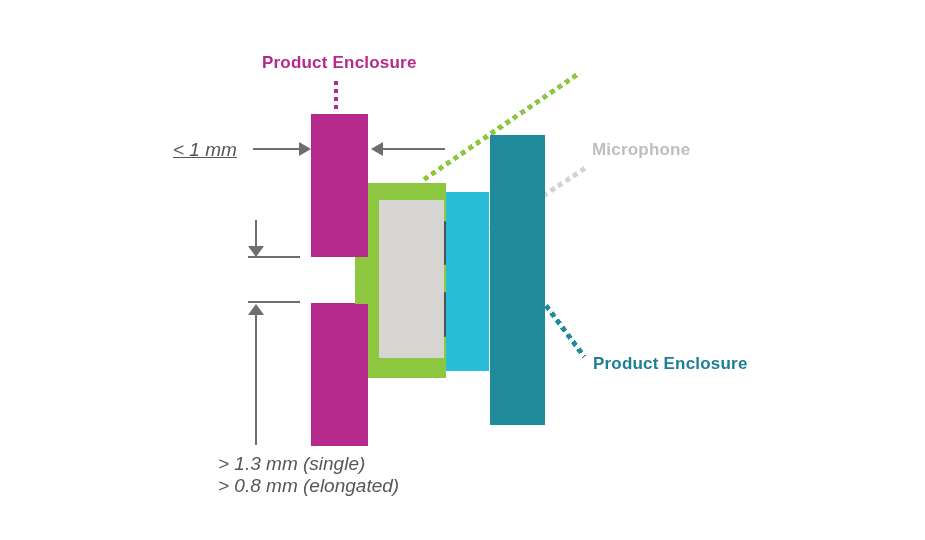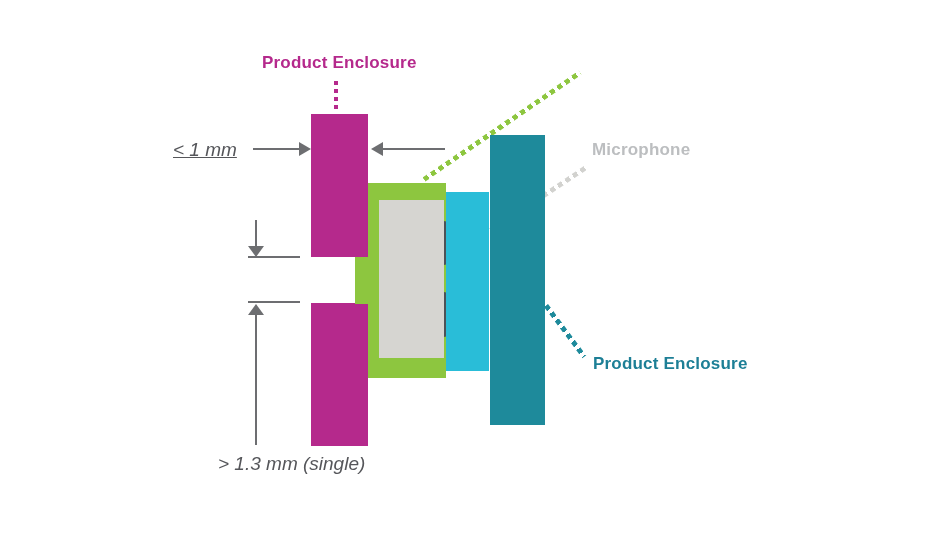--- a/index.html
+++ b/index.html
@@ -89,15 +89,16 @@
 
   <div class="dline vline-top"></div>
   <div class="tri tri-down"></div>
   <div class="dline tick-top"></div>
   <div class="dline tick-bottom"></div>
   <div class="tri tri-up"></div>
   <div class="dline vline-bottom"></div>
 
   <div class="dim-text dim-holes">
     <div>&gt; 1.3 mm (single)</div>
+    <div>&gt; 0.8 mm (elongated)</div>
   </div>
 
 </div>
 
 </body></html>

